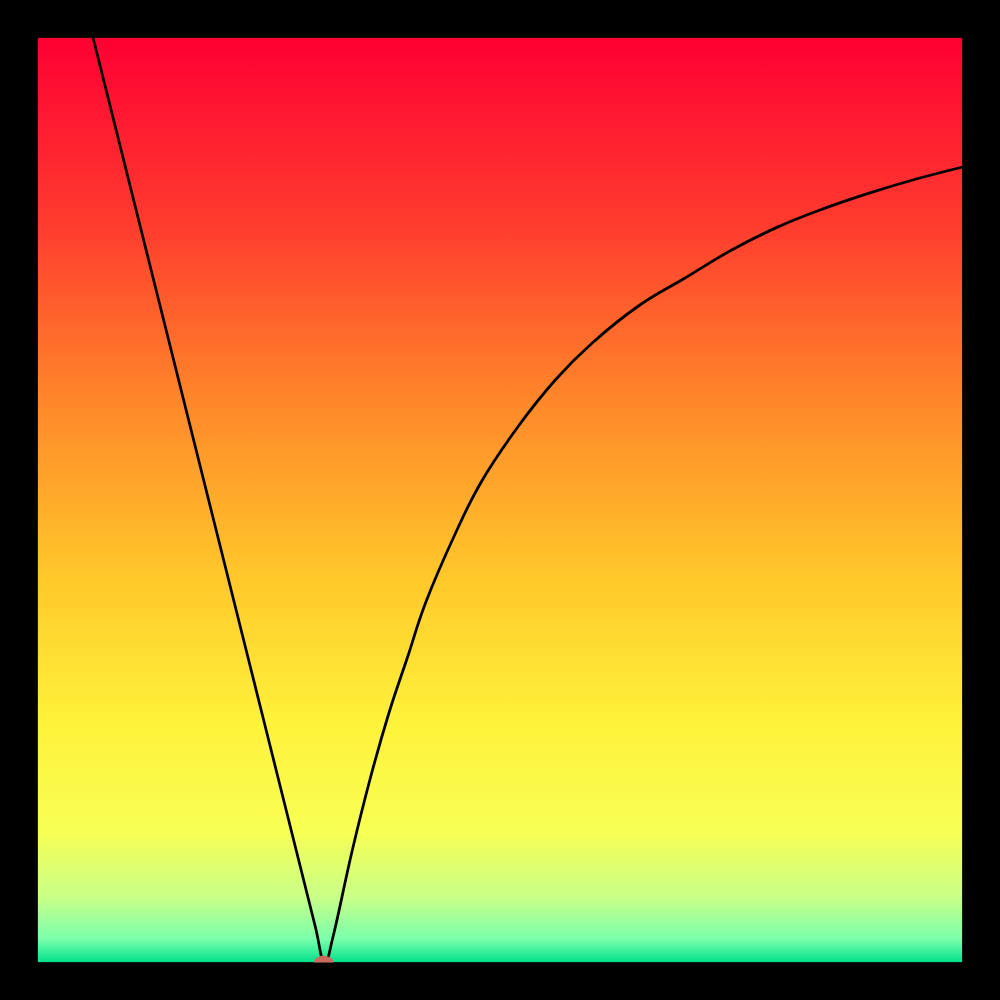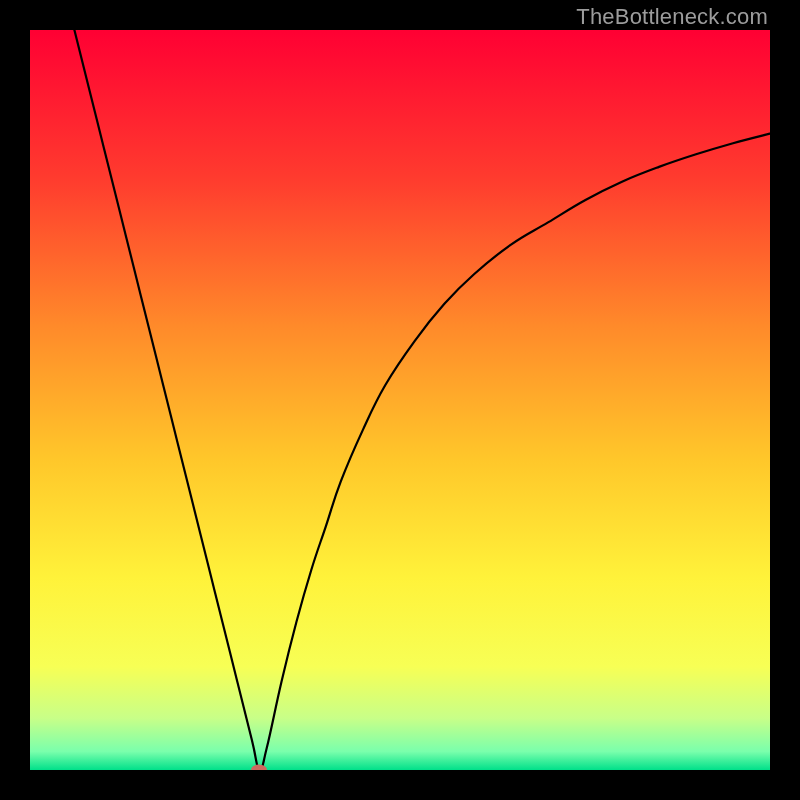--- a/index.html
+++ b/index.html
@@ -77,14 +77,13 @@
       <rect x="0" y="0" width="740" height="740" fill="url(#bg)"></rect>
     </svg>
 
     <svg class="curve-svg" viewBox="0 0 740 740" preserveAspectRatio="none">
       <path id="curve-path" fill="none" stroke="#000000" stroke-width="2.2" stroke-linecap="round" stroke-linejoin="round" d="M 44.4 0 C 47.36 11.839999999999987, 53.28 35.51999999999994, 59.2 59.19999999999993 C 65.12 82.87999999999992, 68.08 94.71999999999996, 74 118.39999999999998 C 79.92 142.07999999999998, 82.88 153.92000000000002, 88.8 177.60000000000002 C 94.72 201.28000000000003, 97.68 213.11999999999995, 103.60000000000001 236.79999999999995 C 109.52000000000001 260.47999999999996, 112.48 272.32, 118.4 296 C 124.32000000000001 319.68, 127.27999999999999 331.52, 133.2 355.2 C 139.11999999999998 378.88, 142.07999999999998 390.71999999999997, 148 414.4 C 153.92000000000002 438.08, 156.88000000000002 449.92, 162.8 473.6 C 168.72 497.28000000000003, 171.68 509.11999999999995, 177.6 532.8 C 183.51999999999998 556.4799999999999, 186.48 568.3199999999999, 192.4 592 C 198.32000000000002 615.6800000000001, 201.28000000000003 627.5200000000001, 207.20000000000002 651.2 C 213.12 674.88, 217.56 692.64, 222 710.4 C 226.44 728.16, 226.44 738.52, 229.4 740 C 232.36 741.48, 232.36 735.56, 236.8 717.8 C 241.24 700.04, 245.68000000000004 676.36, 251.60000000000002 651.2 C 257.52000000000004 626.0400000000001, 260.47999999999996 614.2, 266.4 592 C 272.32 569.8, 275.28 559.44, 281.2 540.2 C 287.12 520.96, 290.08 513.56, 296 495.79999999999995 C 301.92 478.03999999999996, 303.40000000000003 470.64, 310.8 451.4 C 318.2 432.15999999999997, 324.12 418.84, 333 399.59999999999997 C 341.88 380.35999999999996, 344.84 372.96, 355.2 355.2 C 365.56 337.44, 372.96 327.08, 384.8 310.8 C 396.64000000000004 294.52000000000004, 402.56000000000006 287.12, 414.40000000000003 273.8 C 426.24 260.48, 430.68 256.03999999999996, 444 244.2 C 457.32 232.35999999999999, 466.2 224.96000000000004, 481 214.60000000000002 C 495.8 204.24, 503.2 201.28, 518 192.39999999999998 C 532.8 183.51999999999995, 540.2 178.33999999999995, 555 170.19999999999993 C 569.8 162.05999999999992, 577.2 158.3599999999999, 592 151.69999999999993 C 606.8 145.03999999999996, 614.2 142.3760000000001, 629 136.9000000000001 C 643.8 131.4240000000001, 651.2 129.05599999999995, 666 124.31999999999994 C 680.8 119.58399999999992, 688.2 117.364, 703 113.22000000000003 C 717.8 109.07600000000005, 732.6 105.52400000000003, 740 103.60000000000002"></path>
     </svg>
 
     <div id="marker" class="dot" style="left: 229.4px; top: 740px; background: rgb(204, 106, 95);"></div>
   </div>
 
-  <div class="watermark">TheBottleneck.com</div>
 </div>
 
 </body></html>

